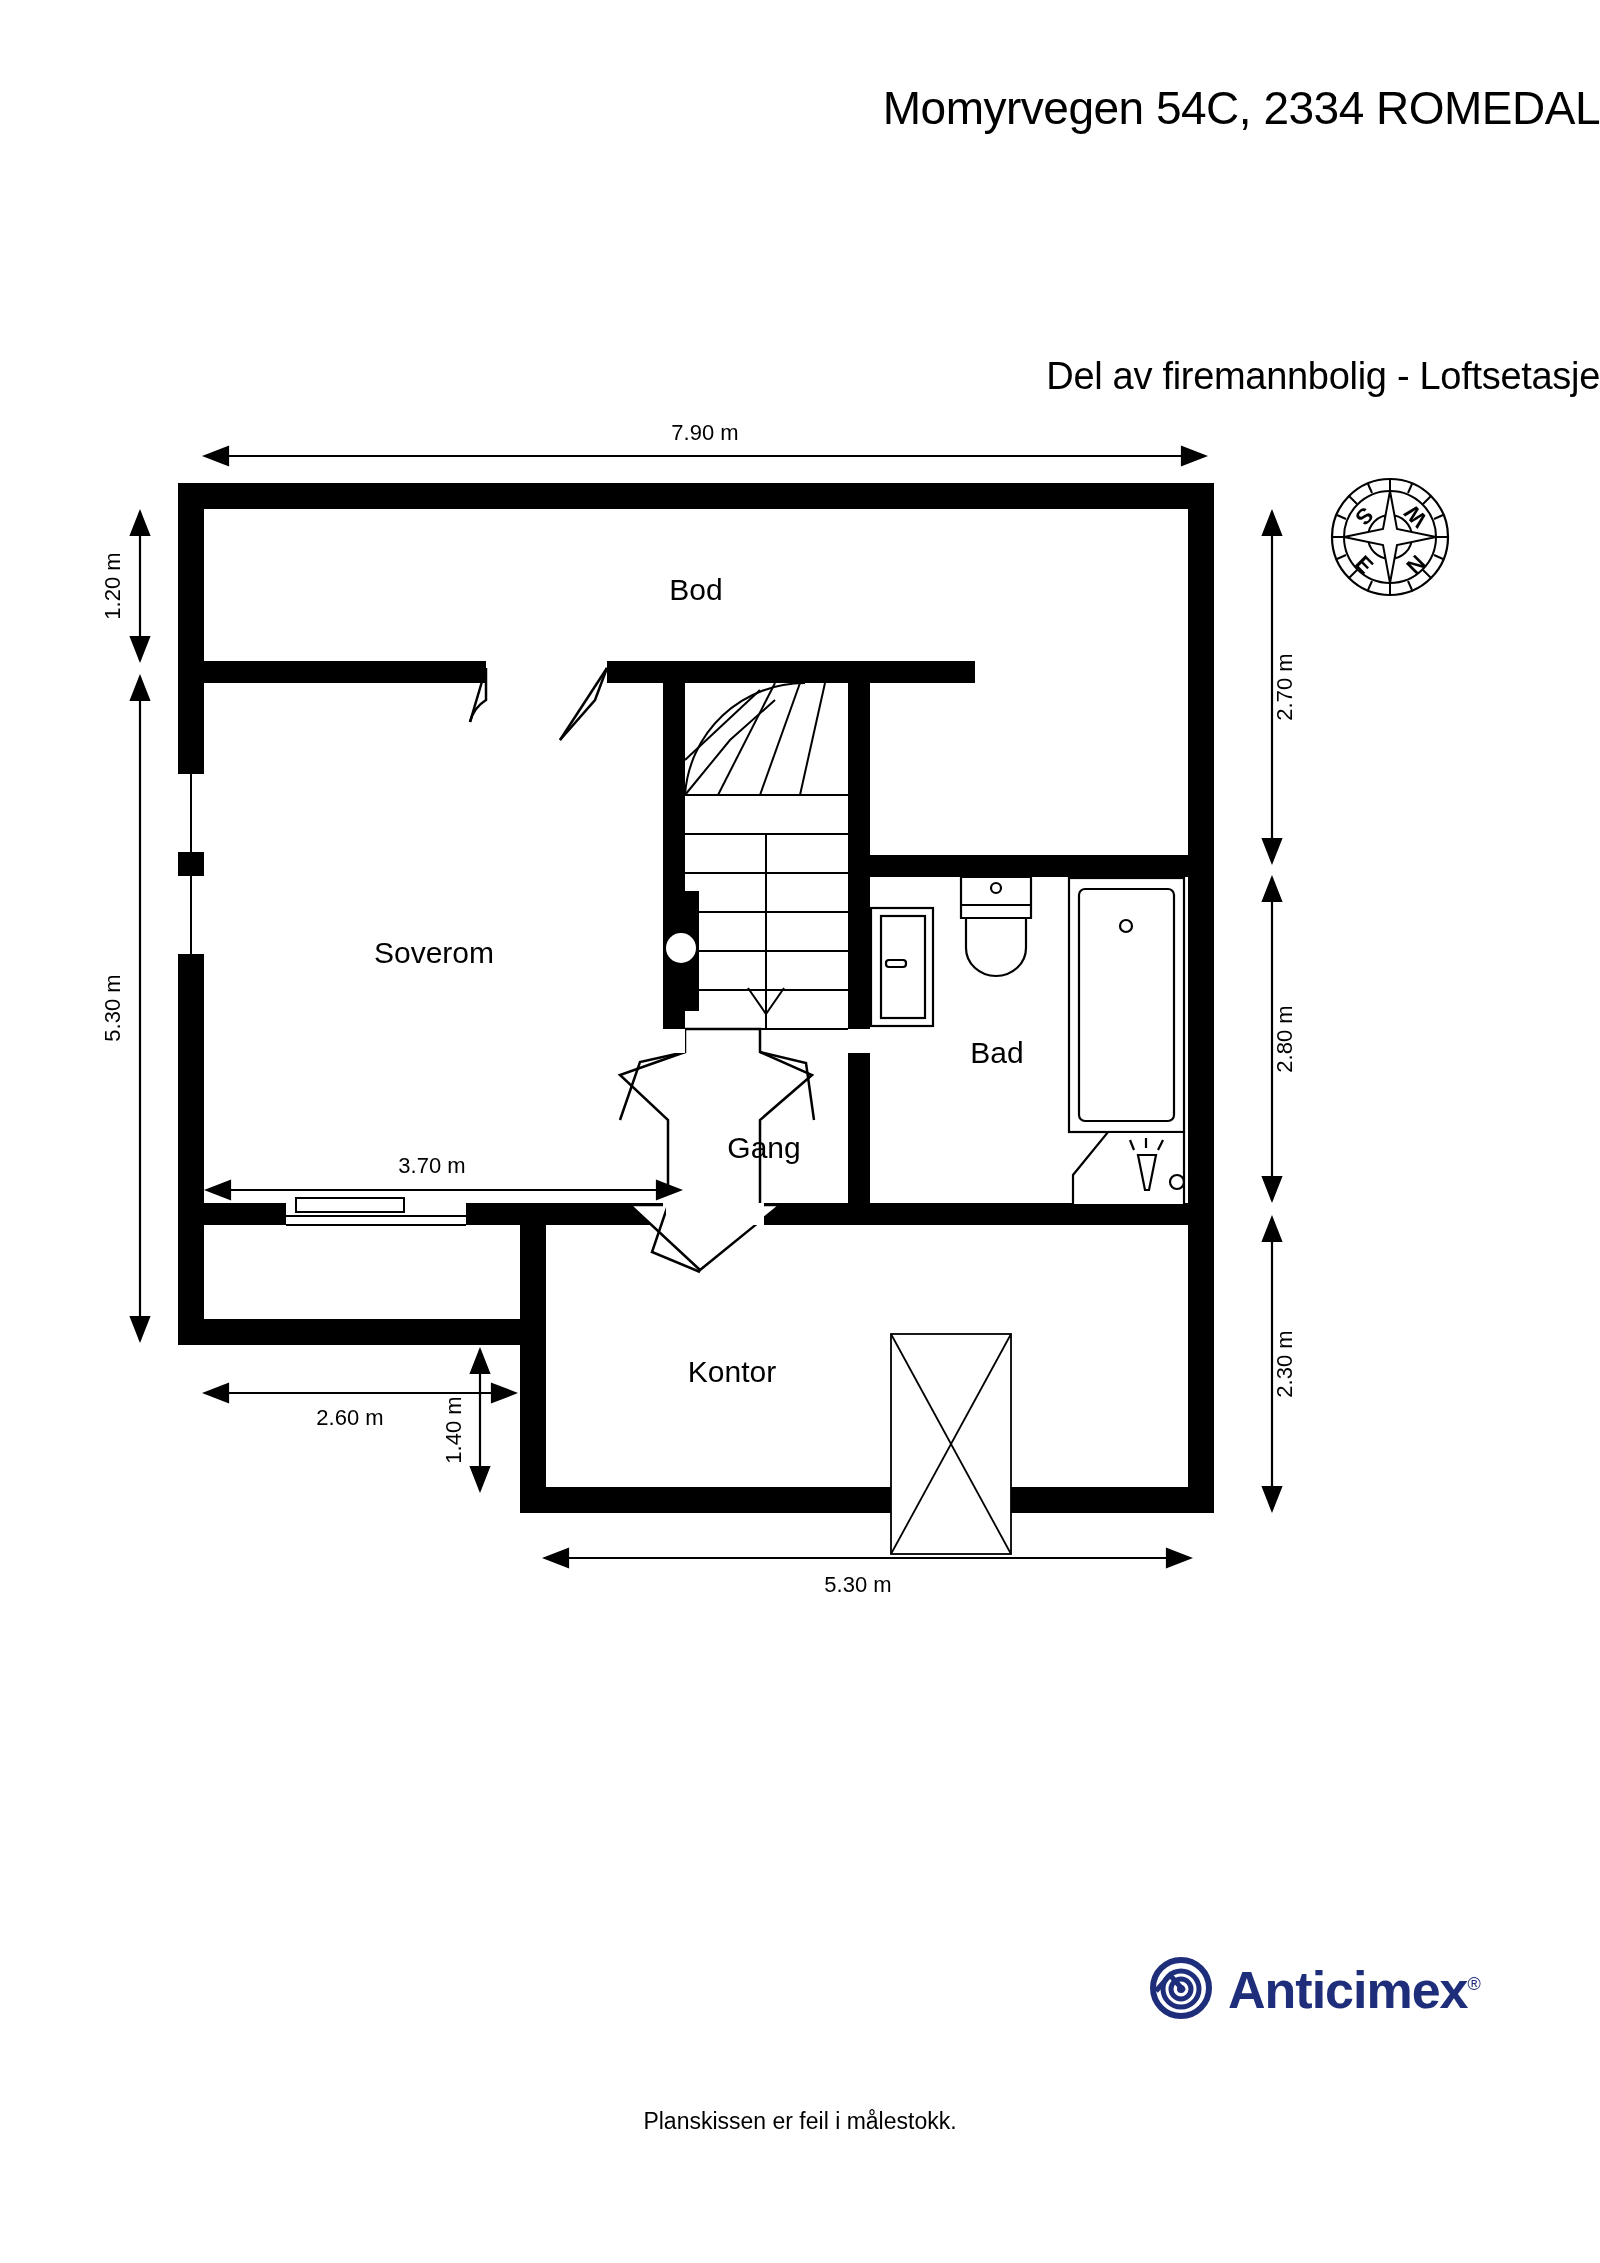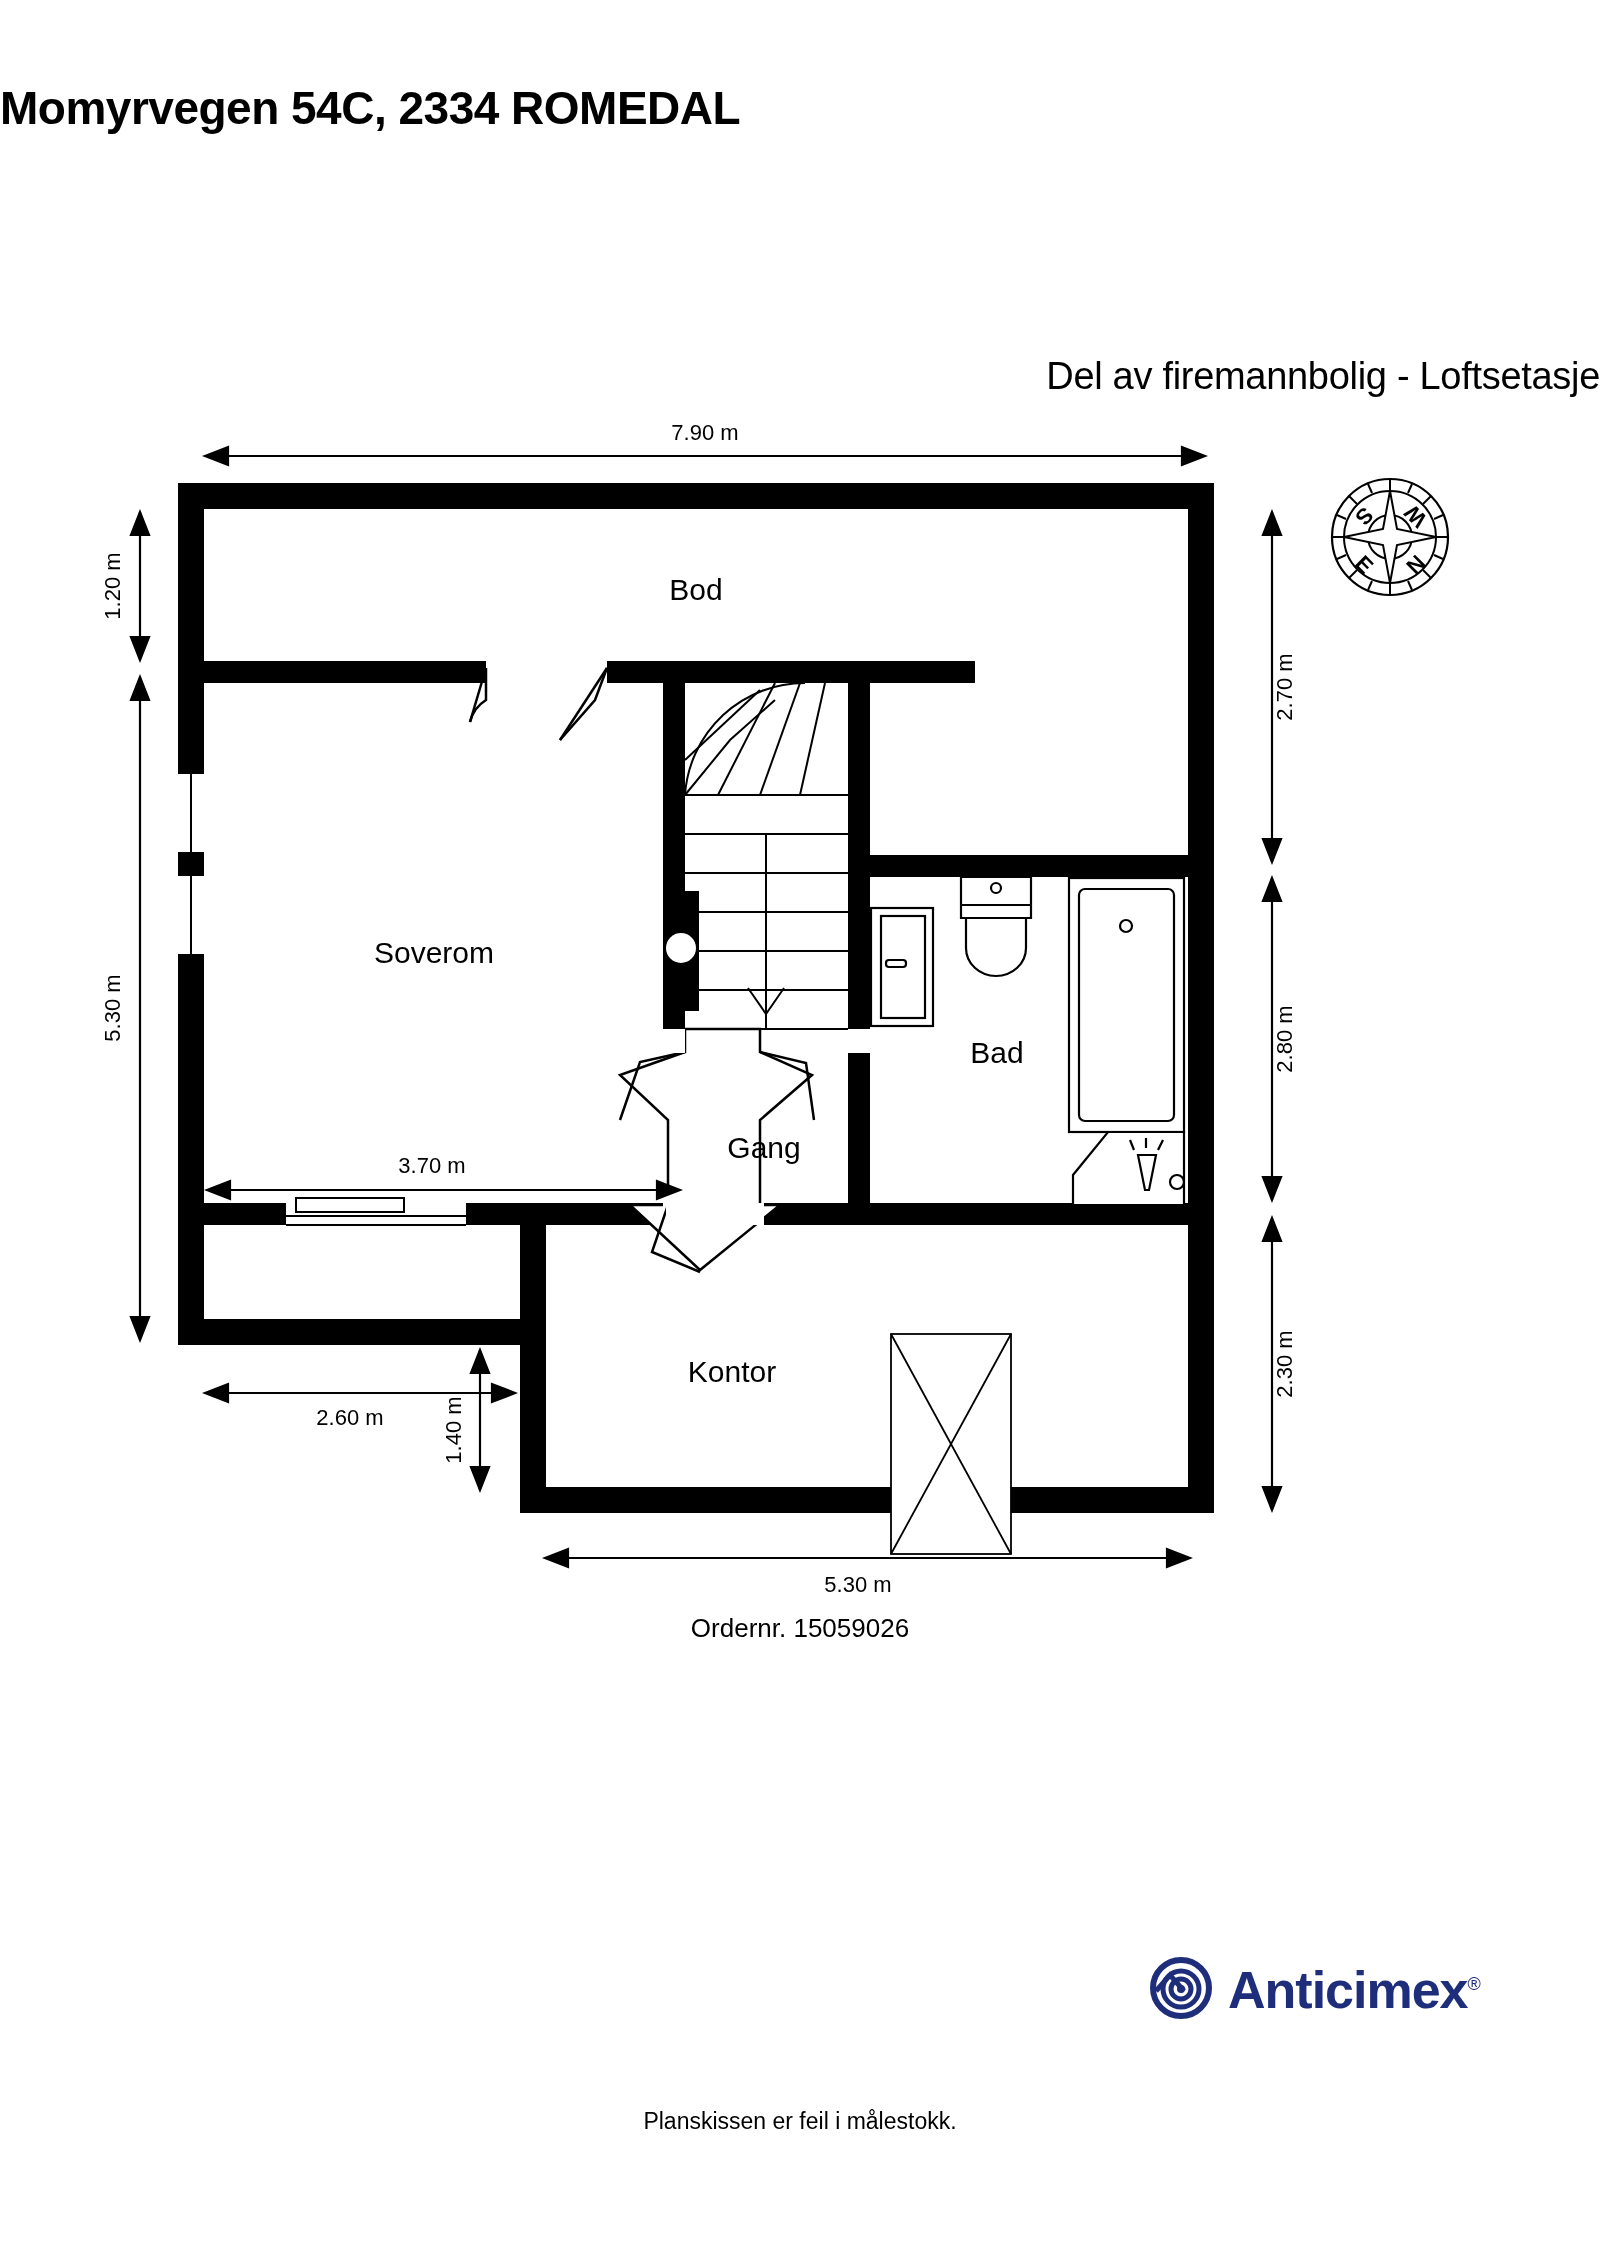--- a/index.html
+++ b/index.html
@@ -18,23 +18,23 @@
   .page {
     position: relative;
     width: 1600px;
     height: 2263px;
   }
   #doc-title {
     position: absolute;
     top: 52px;
     left: 0;
     width: 1600px;
-    text-align: left;
+    text-align: right;
     font-size: 46px;
-    font-weight: bold;
+    font-weight: normal;
     letter-spacing: -0.5px;
     line-height: 1.1;
   }
   #plan-subtitle {
     position: absolute;
     top: 355px;
     left: 0;
     width: 1600px;
     text-align: right;
     font-size: 38px;
@@ -352,21 +352,20 @@
 
         <text x="-31" y="-26" font-size="22" font-weight="bold" font-family="Liberation Sans, sans-serif" text-anchor="middle" transform="rotate(135 -31 -26)">S</text>
         <text x="31" y="-26" font-size="22" font-weight="bold" font-family="Liberation Sans, sans-serif" text-anchor="middle" transform="rotate(-135 31 -26)">W</text>
         <text x="-31" y="33" font-size="22" font-weight="bold" font-family="Liberation Sans, sans-serif" text-anchor="middle" transform="rotate(45 -31 33)">E</text>
         <text x="31" y="33" font-size="22" font-weight="bold" font-family="Liberation Sans, sans-serif" text-anchor="middle" transform="rotate(-45 31 33)">N</text>
       </g>
 
     </svg>
   </div>
 
-  <div id="order-number">Ordernr. 15059026</div>
 
   <div id="brand-logo">
     <span>
       <svg width="66" height="66" viewBox="0 0 66 66" xmlns="http://www.w3.org/2000/svg">
         <g fill="none" stroke="#1F2E7A" stroke-width="6">
           <circle cx="33" cy="33" r="28"></circle>
         </g>
         <g fill="none" stroke="#1F2E7A" stroke-width="5">
           <path d="M8 36 L22 20 L36 36"></path>
           <circle cx="33" cy="34" r="18"></circle>

